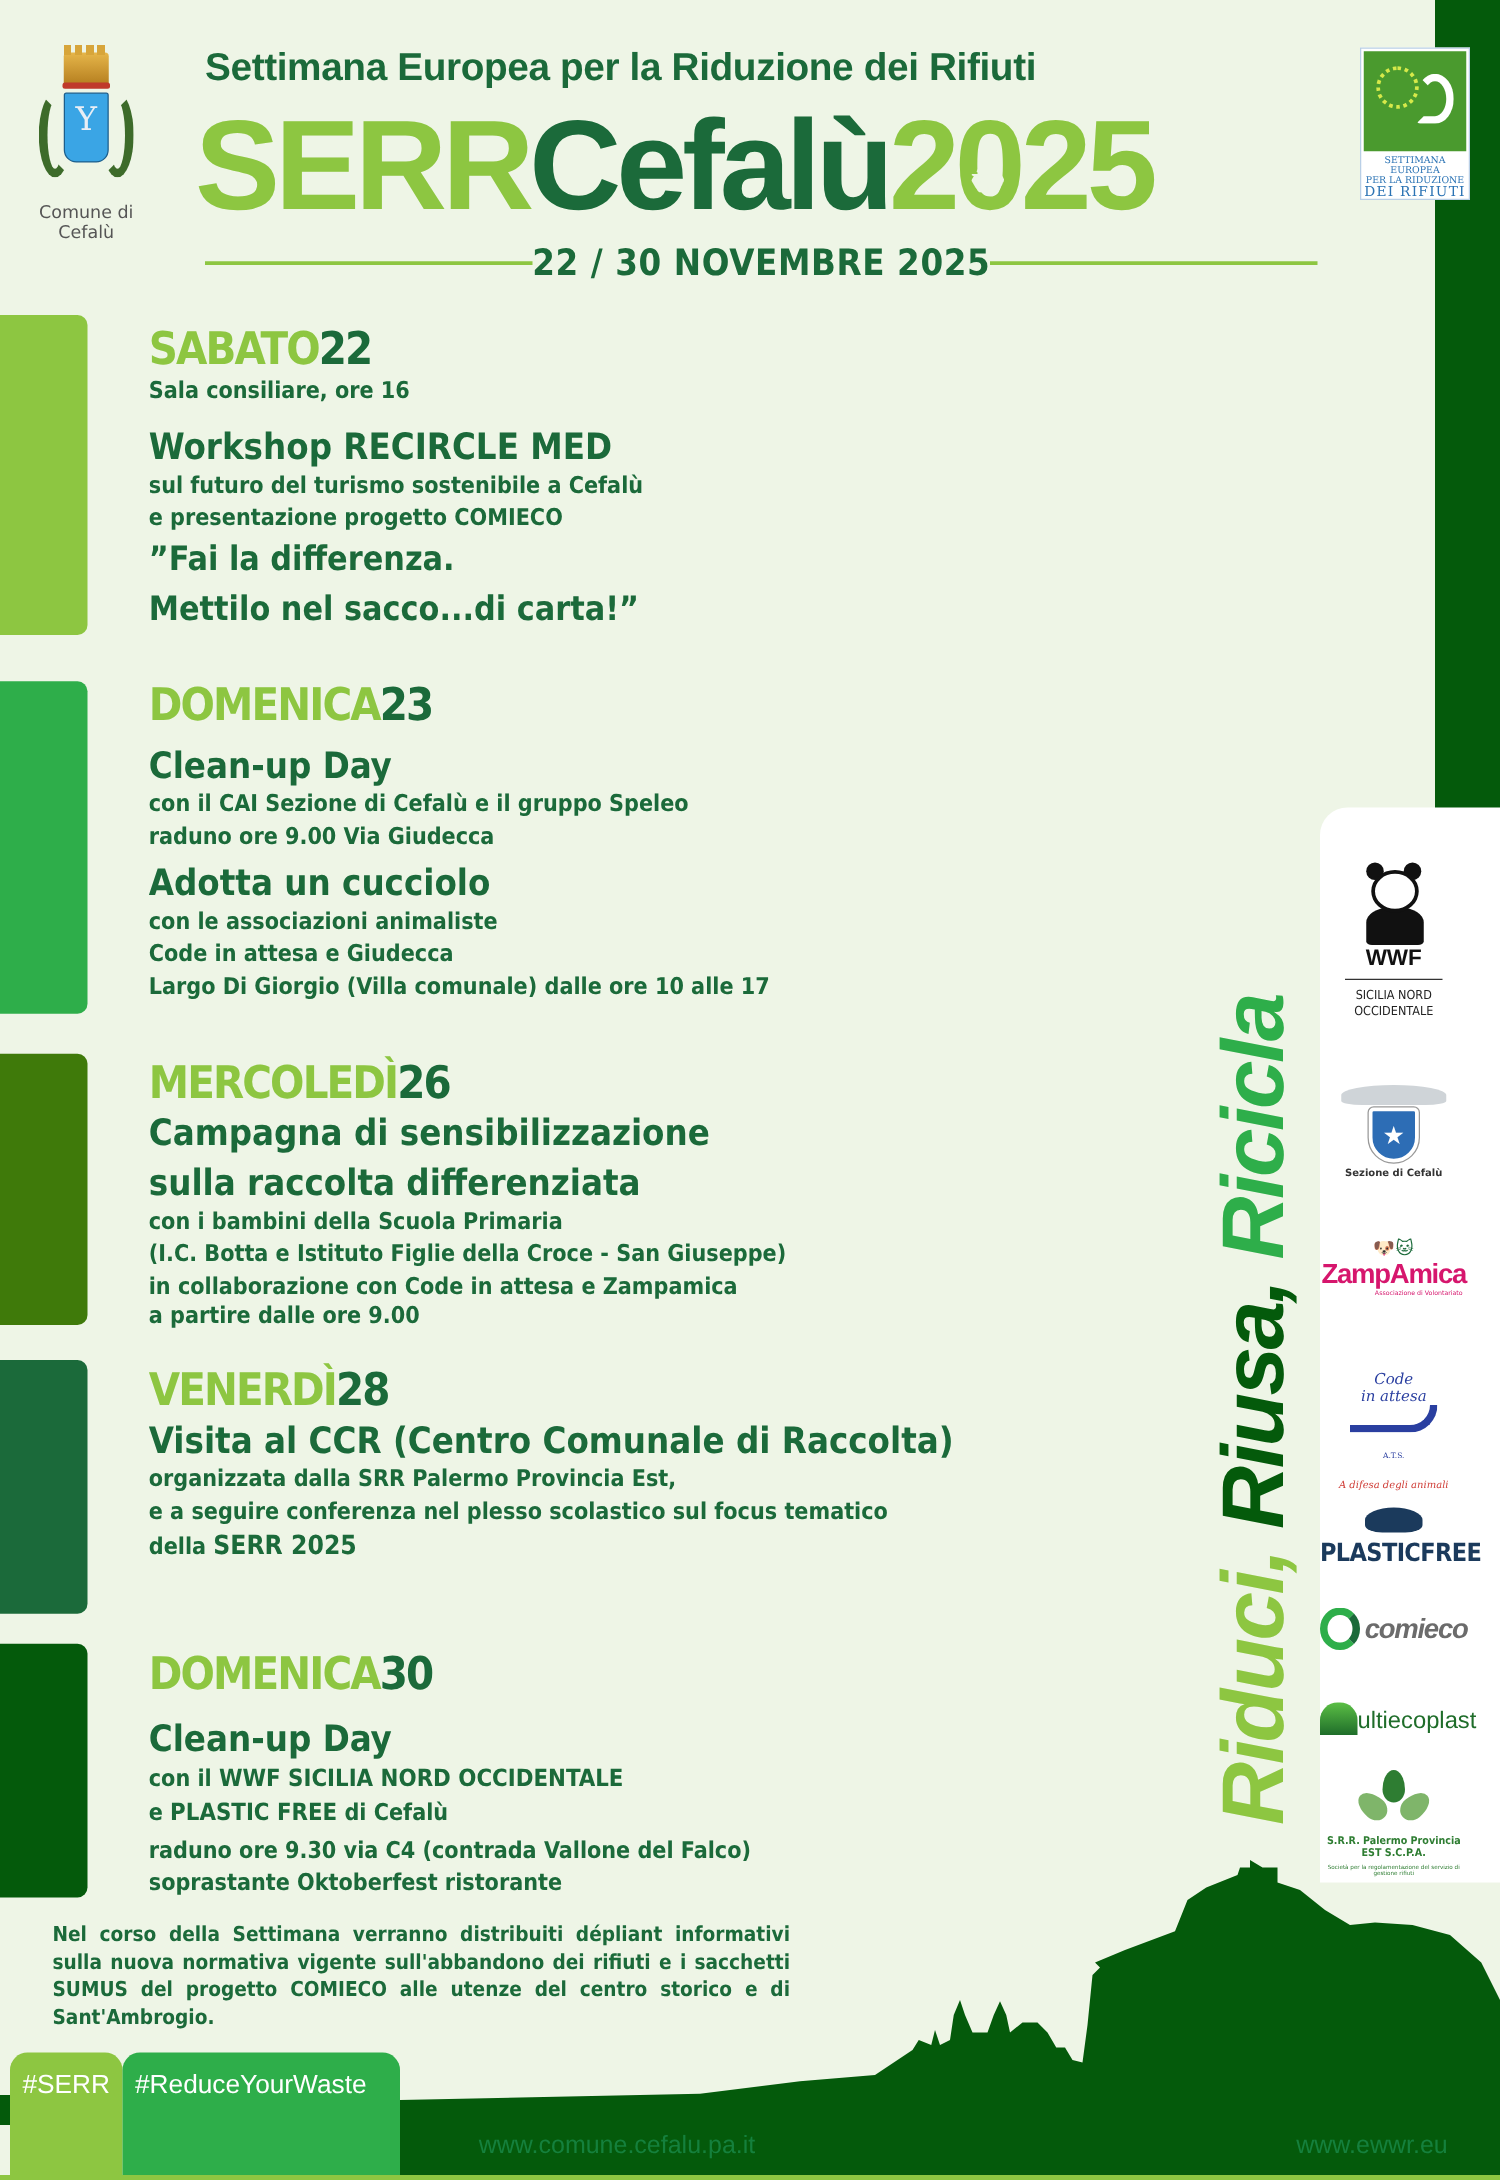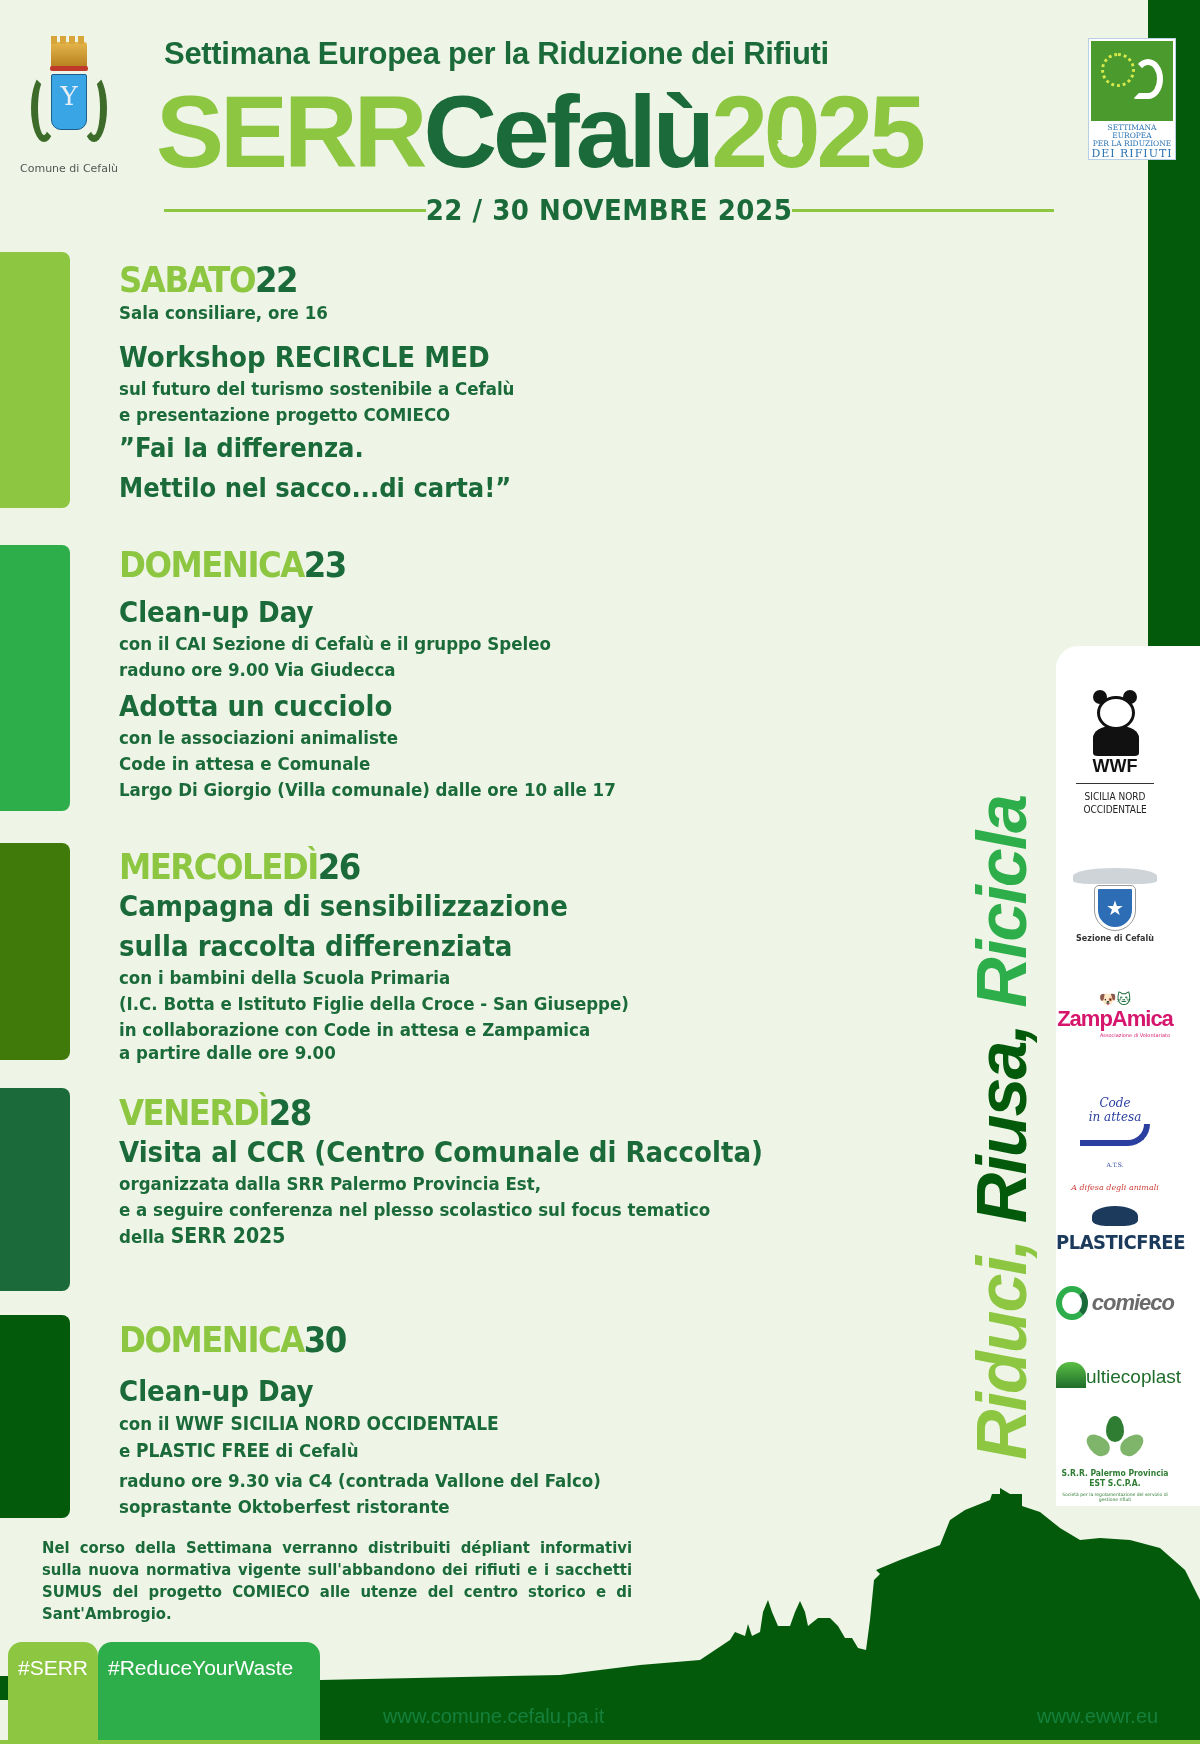--- a/index.html
+++ b/index.html
@@ -27,21 +27,21 @@
     background: repeating-linear-gradient(90deg, #d7a53a 0 6px, transparent 6px 9px); }
   .crown-band { position: absolute; left: 31px; top: 28px; width: 38px; height: 5px; background: #c0392b; border-radius: 2px; }
   .shield { position: absolute; left: 32px; top: 36px; width: 36px; height: 56px; background: #3aa5e5;
     border: 1px solid #1c5e8c; border-radius: 2px 2px 10px 10px; }
   .shield::after { content: "Y"; position: absolute; left: 0; right: 0; top: 6px; text-align: center;
     color: #e8eef5; font-size: 26px; font-family: "DejaVu Serif", serif; }
   .wreath-l, .wreath-r { position: absolute; top: 36px; width: 26px; height: 68px;
     border: 7px solid #3d6b2a; border-radius: 50%; }
   .wreath-l { left: 12px; border-right-color: transparent; border-top-color: transparent; }
   .wreath-r { right: 12px; border-left-color: transparent; border-top-color: transparent; }
-  .comune-label { font-size: 11px; color: #555; margin-top: 6px; font-family: "DejaVu Sans", sans-serif; }
+  .comune-label { font-size: 14px; color: #555; margin-top: 6px; font-family: "DejaVu Sans", sans-serif; }
 
   
   .subtitle {
     position: absolute; left: 164px; top: 36px; width: 890px;
     font-family: "Liberation Sans", sans-serif; font-weight: bold;
     font-size: 31px; color: #1b6a3a; letter-spacing: -0.3px;
   }
   .main-title {
     position: absolute; left: 156px; top: 82px; height: 100px;
     font-family: "Liberation Sans", sans-serif; font-weight: bold;
@@ -212,21 +212,21 @@
     <div class="ev-quote">Mettilo nel sacco...di carta!”</div>
   </div>
 
   <div class="day" style="top:545px">
     <div class="day-head"><span class="day-name">DOMENICA</span><span class="day-num">23</span></div>
     <div class="ev-title" style="margin-top:8px">Clean-up Day</div>
     <div class="ev-line">con il CAI Sezione di Cefalù e il gruppo Speleo</div>
     <div class="ev-line">raduno ore 9.00 Via Giudecca</div>
     <div class="ev-title" style="margin-top:4px">Adotta un cucciolo</div>
     <div class="ev-line">con le associazioni animaliste</div>
-    <div class="ev-line">Code in attesa e Comunale</div>
+    <div class="ev-line">Code in attesa e Giudecca</div>
     <div class="ev-line">Largo Di Giorgio (Villa comunale) dalle ore 10 alle 17</div>
   </div>
 
   <div class="day" style="top:847px">
     <div class="day-head"><span class="day-name">MERCOLEDÌ</span><span class="day-num">26</span></div>
     <div class="ev-title">Campagna di sensibilizzazione</div>
     <div class="ev-title" style="margin-top:2px">sulla raccolta differenziata</div>
     <div class="ev-line">con i bambini della Scuola Primaria</div>
     <div class="ev-line">(I.C. Botta e Istituto Figlie della Croce - San Giuseppe)</div>
     <div class="ev-line">in collaborazione con Code in attesa e Zampamica</div>

